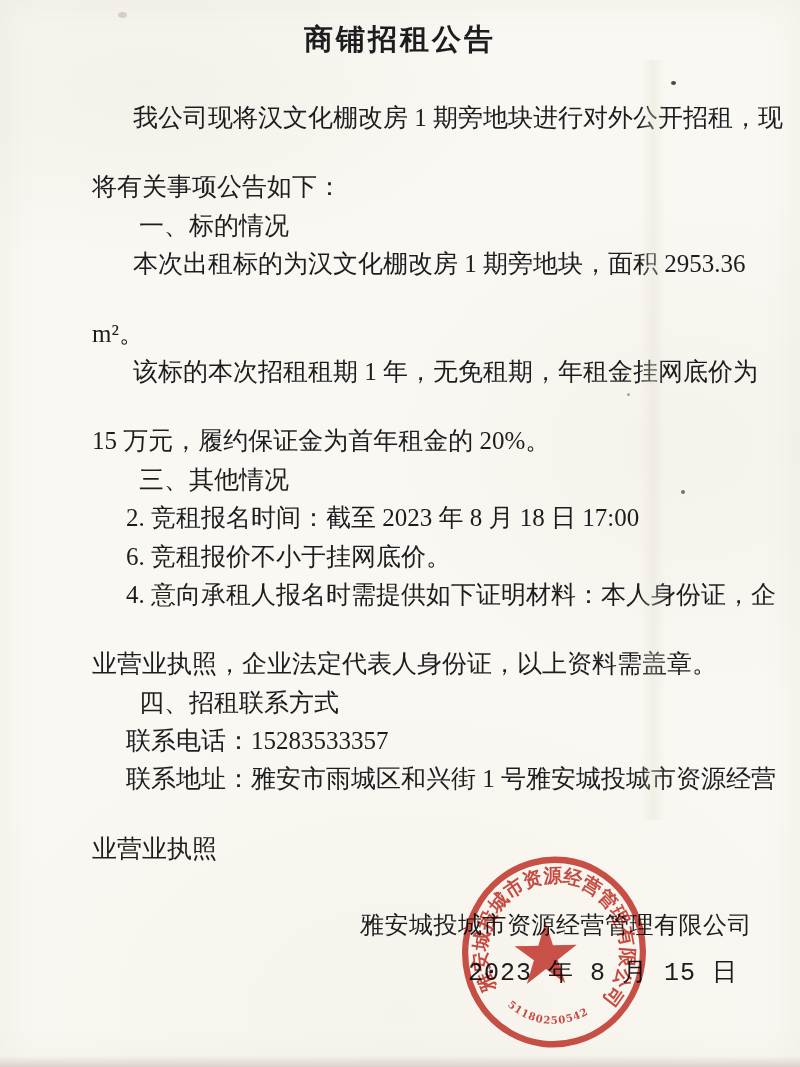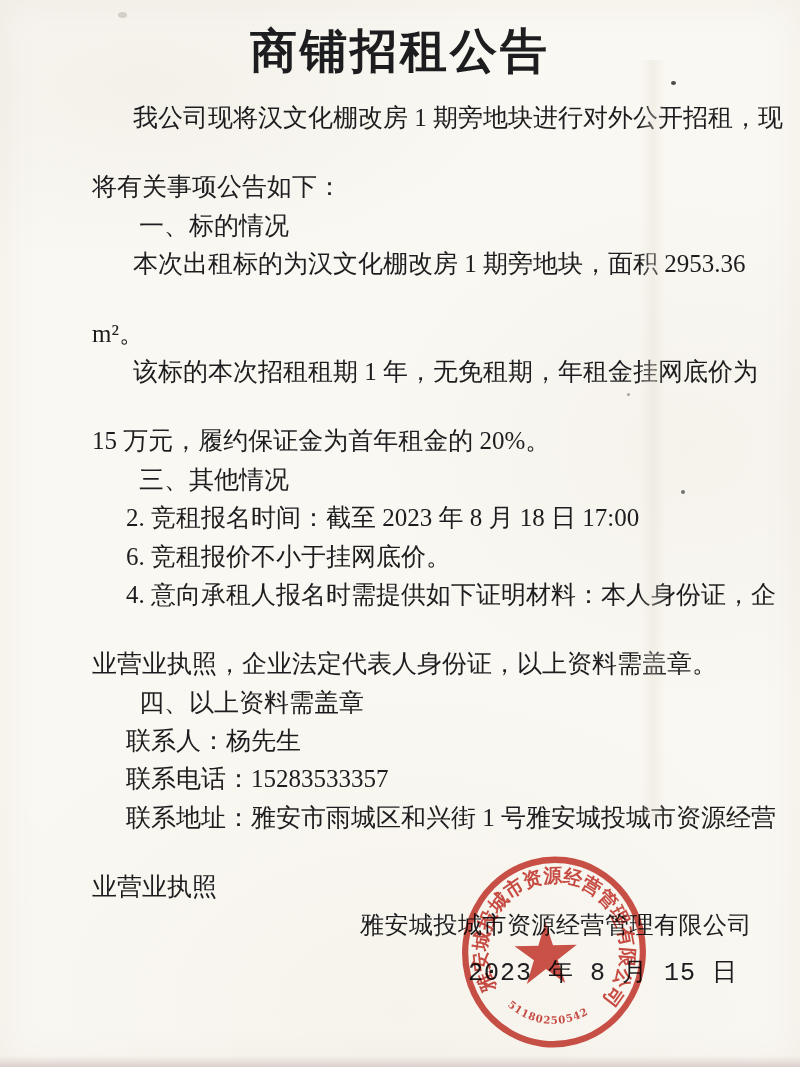--- a/index.html
+++ b/index.html
@@ -18,21 +18,21 @@
     background:
       radial-gradient(ellipse 620px 300px at 18% 8%, rgba(208,203,192,0.16), transparent 60%),
       radial-gradient(ellipse 520px 420px at 86% 42%, rgba(214,208,198,0.14), transparent 62%),
       radial-gradient(ellipse 700px 500px at 50% 95%, rgba(230,222,214,0.18), transparent 70%),
       var(--paper);
     box-shadow:inset 0 0 40px rgba(120,110,95,0.08);
   }
   .title{
     position:absolute;top:20px;left:0;width:100%;
     text-align:center;
-    font-size:47px;font-weight:bold;letter-spacing:3px;
+    font-size:29px;font-weight:bold;letter-spacing:3px;
     margin:0;
   }
   .body-block{
     position:absolute;top:99px;left:92px;width:632px;
     font-size:25px;line-height:38.4px;
     white-space:nowrap;
   }
   .line{height:38.4px;}
   .p-ind{text-indent:41px;}
   .sec-ind{text-indent:47px;}
@@ -83,22 +83,21 @@
     <div class="line sec-ind">一、标的情况</div>
     <div class="line p-ind">本次出租标的为汉文化棚改房 1 期旁地块，面积 2953.36</div>
     <div class="line flush">m²。</div>
     <div class="line p-ind">该标的本次招租租期 1 年，无免租期，年租金挂网底价为</div>
     <div class="line flush">15 万元，履约保证金为首年租金的 20%。</div>
     <div class="line sec-ind">三、其他情况</div>
     <div class="line li-ind">2. 竞租报名时间：截至 2023 年 8 月 18 日 17:00</div>
     <div class="line li-ind">6. 竞租报价不小于挂网底价。</div>
     <div class="line li-ind">4. 意向承租人报名时需提供如下证明材料：本人身份证，企</div>
     <div class="line flush">业营业执照，企业法定代表人身份证，以上资料需盖章。</div>
-    <div class="line sec-ind">四、以上资料需盖章</div>
-    <div class="line li-ind">联系人：杨先生</div>
+    <div class="line sec-ind">四、招租联系方式</div>
     <div class="line li-ind">联系电话：15283533357</div>
     <div class="line li-ind">联系地址：雅安市雨城区和兴街 1 号雅安城投城市资源经营</div>
     <div class="line flush">业营业执照</div>
   </div>
 
   <div class="sig-company">雅安城投城市资源经营管理有限公司</div>
   <div class="sig-date">2023 年 8 月 15 日</div>
 
   <div class="stamp">
     <svg viewBox="0 0 200 208" xmlns="http://www.w3.org/2000/svg">

